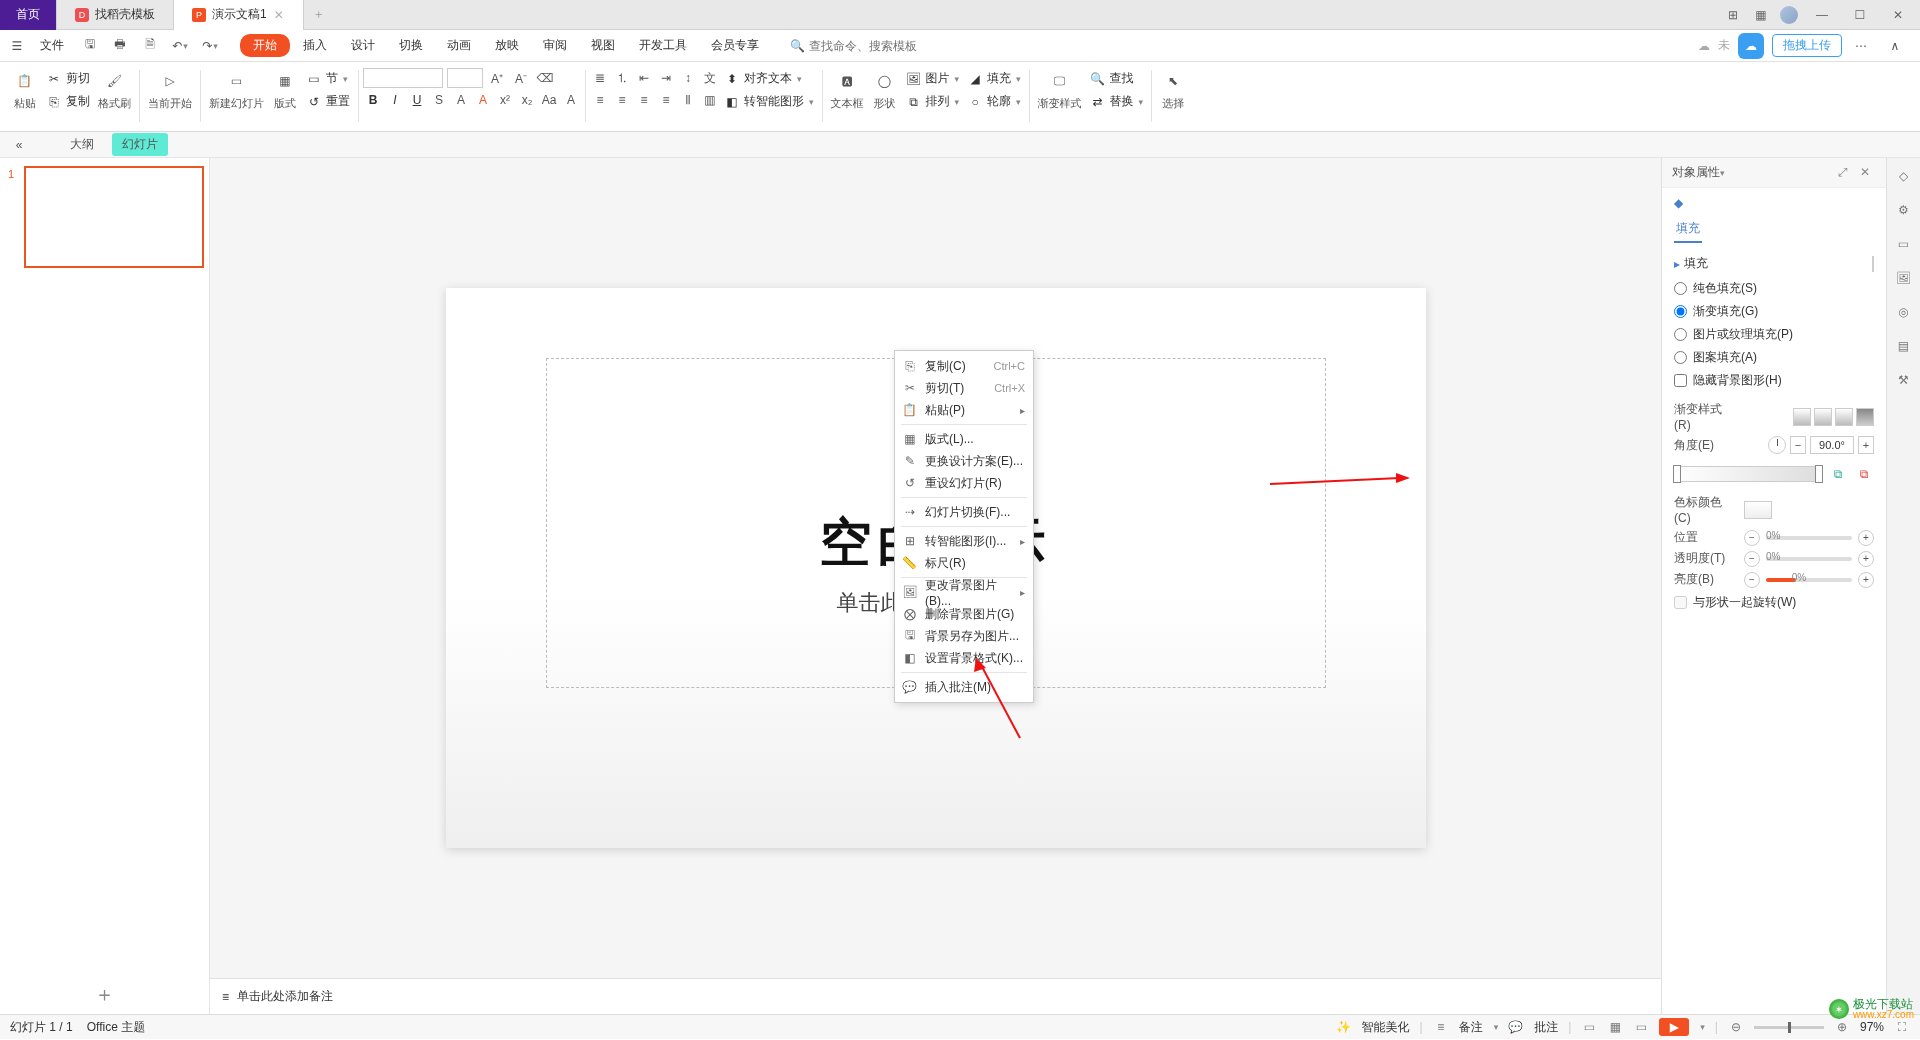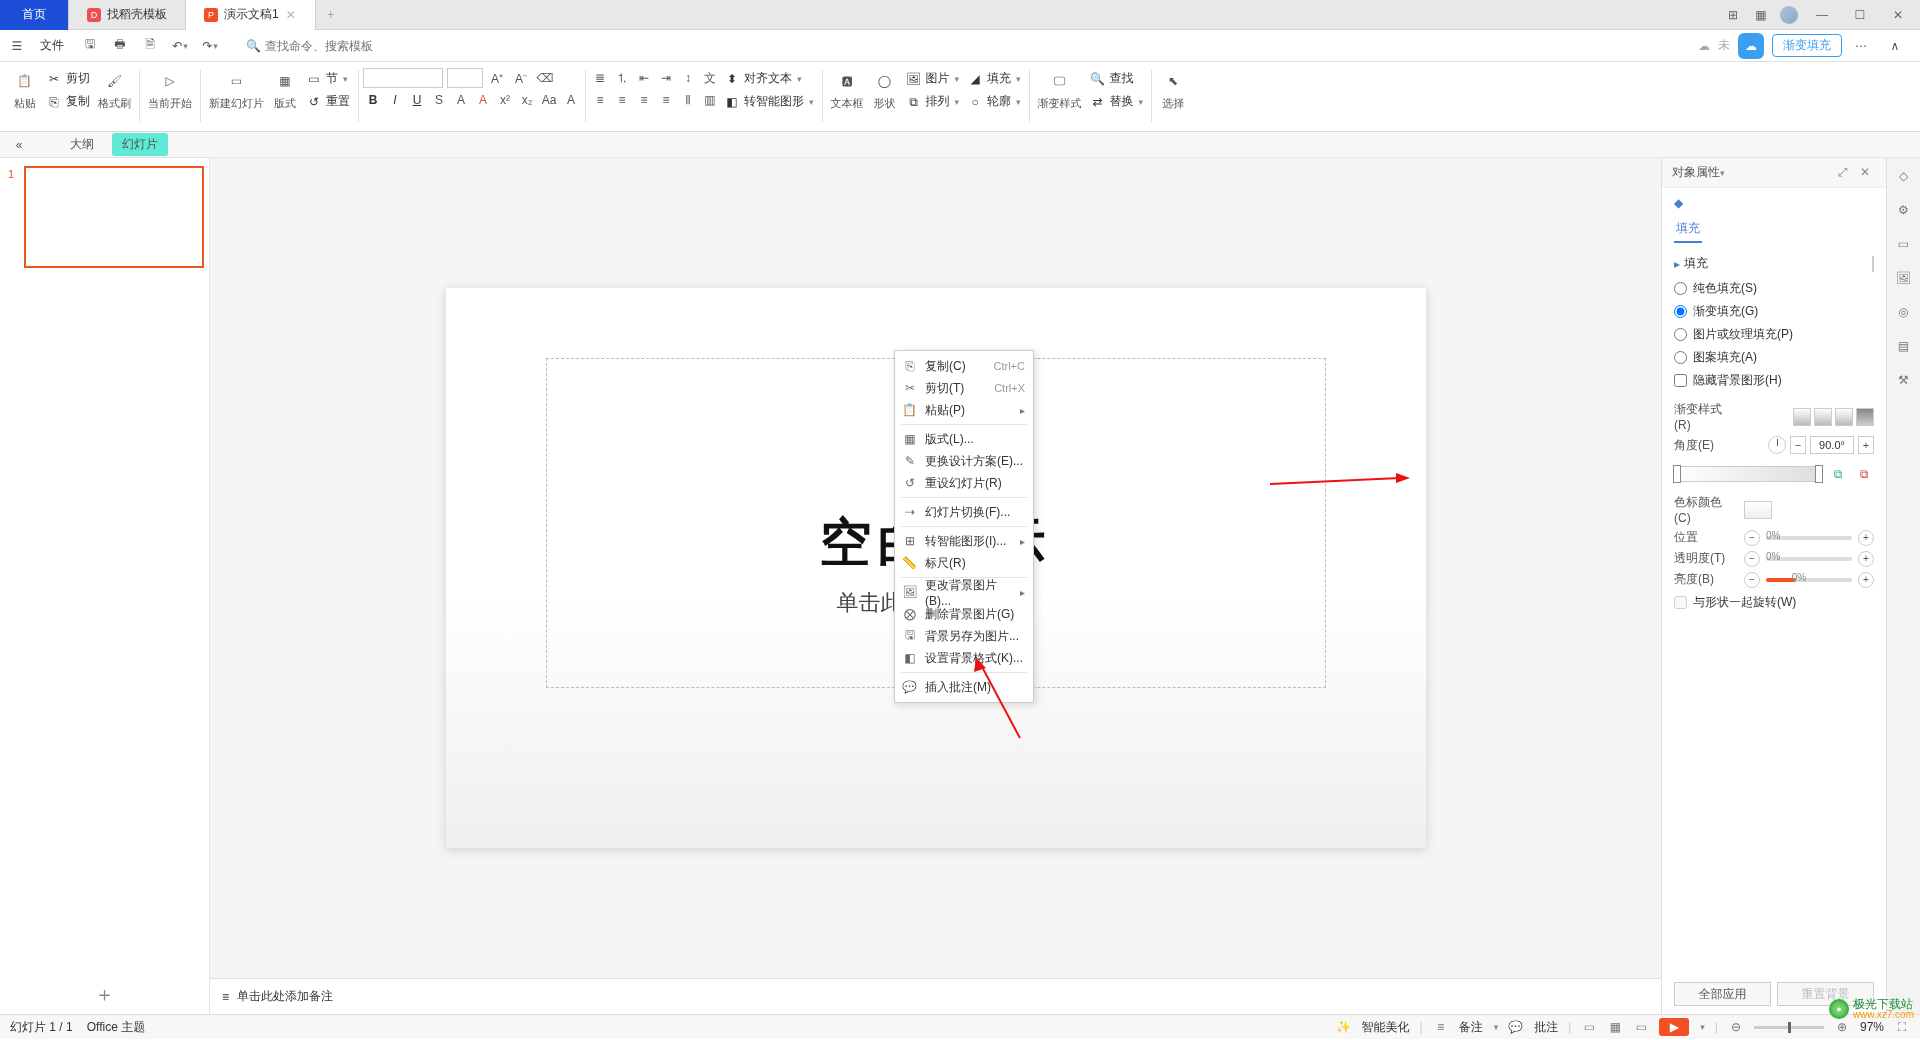--- a/index.html
+++ b/index.html
@@ -1,19 +1,19 @@
 <!DOCTYPE html>
 <html><head>
 <meta charset="utf-8">
 <style>
 *{box-sizing:border-box;margin:0;padding:0;font-family:"Microsoft YaHei",Arial,sans-serif;font-size:12px;color:#333;user-select:none}
 body{background:#fff;width:1920px;height:1040px;overflow:hidden;position:relative}
 .titlebar{height:30px;background:#e8e8e8;display:flex;align-items:center;border-bottom:1px solid #d0d0d0}
 .tab{height:30px;padding:0 18px;display:flex;align-items:center;gap:6px;border-right:1px solid #d0d0d0;cursor:pointer}
-.tab.home{background:#1d4ed8;color:#fff;padding:0 22px}
+.tab.home{background:#4c1d95;color:#fff;padding:0 16px}
 .tab.active{background:#fff}
 .tab-close{width:12px;height:12px;display:flex;align-items:center;justify-content:center;opacity:.4}
 .tab-add{width:30px;text-align:center;color:#999}
 .titlebar-right{margin-left:auto;display:flex;align-items:center;gap:10px;padding-right:8px}
 .tb-icon{width:18px;height:18px;display:flex;align-items:center;justify-content:center;color:#666}
 .win-btn{width:28px;height:28px;display:flex;align-items:center;justify-content:center;color:#666}
 .avatar{width:18px;height:18px;border-radius:50%;background:linear-gradient(135deg,#b0c4de,#8ba3c7)}
 
 .menubar{height:32px;background:#fff;display:flex;align-items:center;border-bottom:1px solid #e0e0e0;padding-left:6px}
 .m-icon{width:22px;height:22px;display:flex;align-items:center;justify-content:center;color:#555;margin-right:4px}
@@ -150,29 +150,41 @@
 <div class="menubar">
   <span class="m-icon">☰</span>
   <span class="menu-file">文件</span>
   <div class="qat">
     <span class="m-icon">🖫</span>
     <span class="m-icon">🖶</span>
     <span class="m-icon">🗎</span>
     <span class="m-icon">↶<span class="dd">▾</span></span>
     <span class="m-icon">↷<span class="dd">▾</span></span>
   </div>
+  <div class="menu-tabs">
+    <span class="menu-tab start">开始</span>
+    <span class="menu-tab">插入</span>
+    <span class="menu-tab">设计</span>
+    <span class="menu-tab">切换</span>
+    <span class="menu-tab">动画</span>
+    <span class="menu-tab">放映</span>
+    <span class="menu-tab">审阅</span>
+    <span class="menu-tab">视图</span>
+    <span class="menu-tab">开发工具</span>
+    <span class="menu-tab">会员专享</span>
+  </div>
   <div class="menubar-search">
     <span>🔍</span>
     <input placeholder="查找命令、搜索模板" style="">
   </div>
   <div class="menubar-right">
     <span style="color:#aaa">☁</span>
     <span style="color:#aaa">未</span>
     <span class="cloud-btn">☁</span>
-    <span class="upload-pill">渐变填充</span>
+    <span class="upload-pill">拖拽上传</span>
     <span class="m-icon">⋯</span>
     <span class="m-icon">∧</span>
   </div>
 </div>
 
 <div class="ribbon">
   <div class="r-big">
       <span class="ico">📋</span>
       <span class="lbl">粘贴</span>
     </div>
@@ -528,24 +540,20 @@
               <span class="mark" style="left:30%">0%</span>
             </div>
             <span class="plus">+</span>
           </div>
         <label class="check-row" style="color:#bbb">
             <input type="checkbox" disabled="" style="">
             <span>与形状一起旋转(W)</span>
           </label>
       </div>
     </div>
-    <div class="rp-footer">
-      <div class="rp-btn">全部应用</div>
-      <div class="rp-btn disabled">重置背景</div>
-    </div>
   </div>
 
   <div class="rightrail">
     <span class="rr-icon">◇</span>
     <span class="rr-icon">⚙</span>
     <span class="rr-icon">▭</span>
     <span class="rr-icon">🖼</span>
     <span class="rr-icon">◎</span>
     <span class="rr-icon">▤</span>
     <span class="rr-icon">⚒</span>

